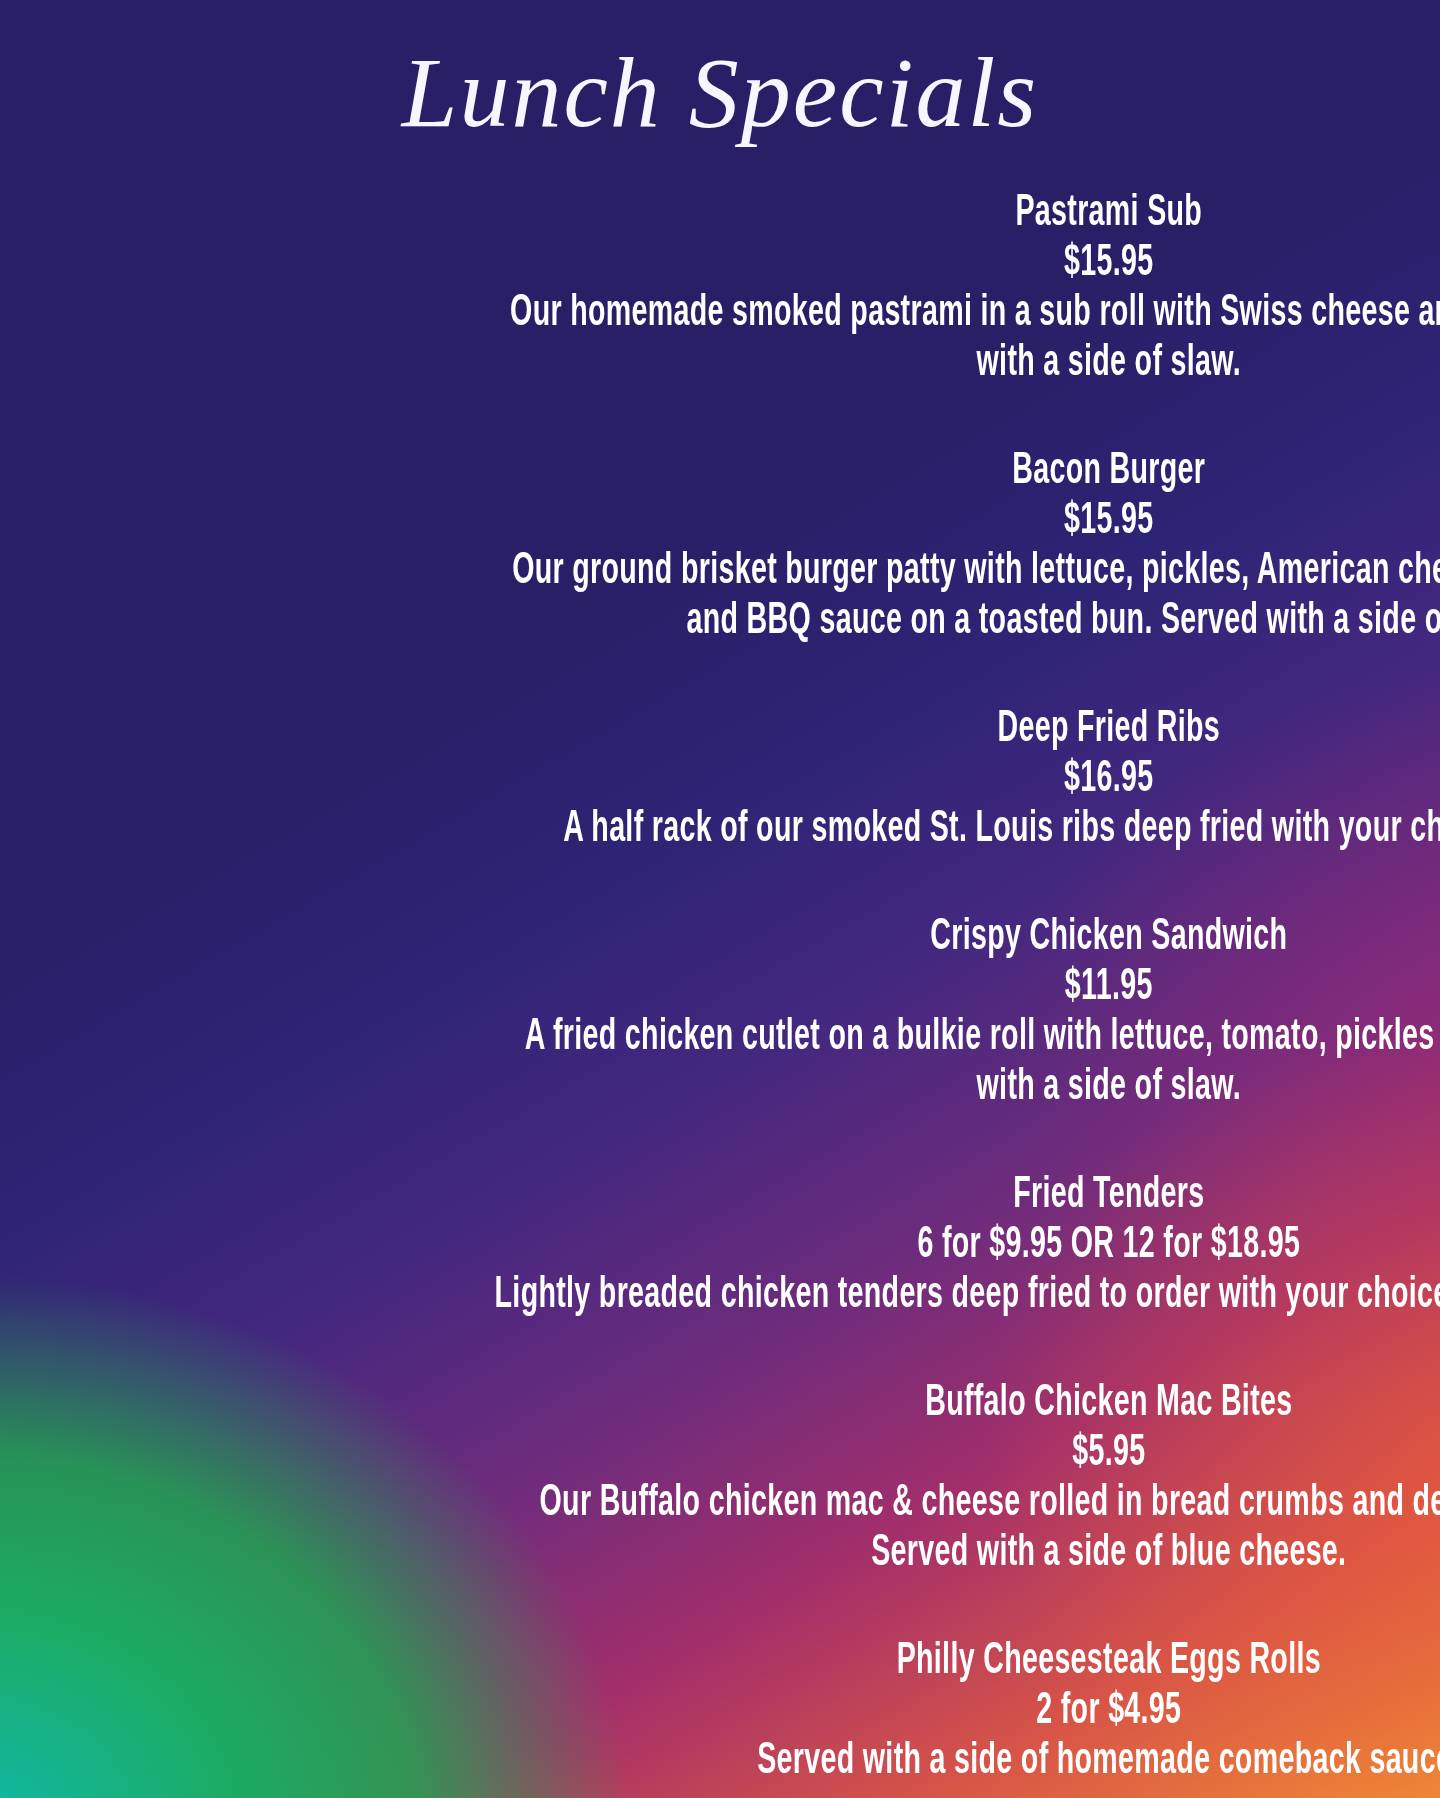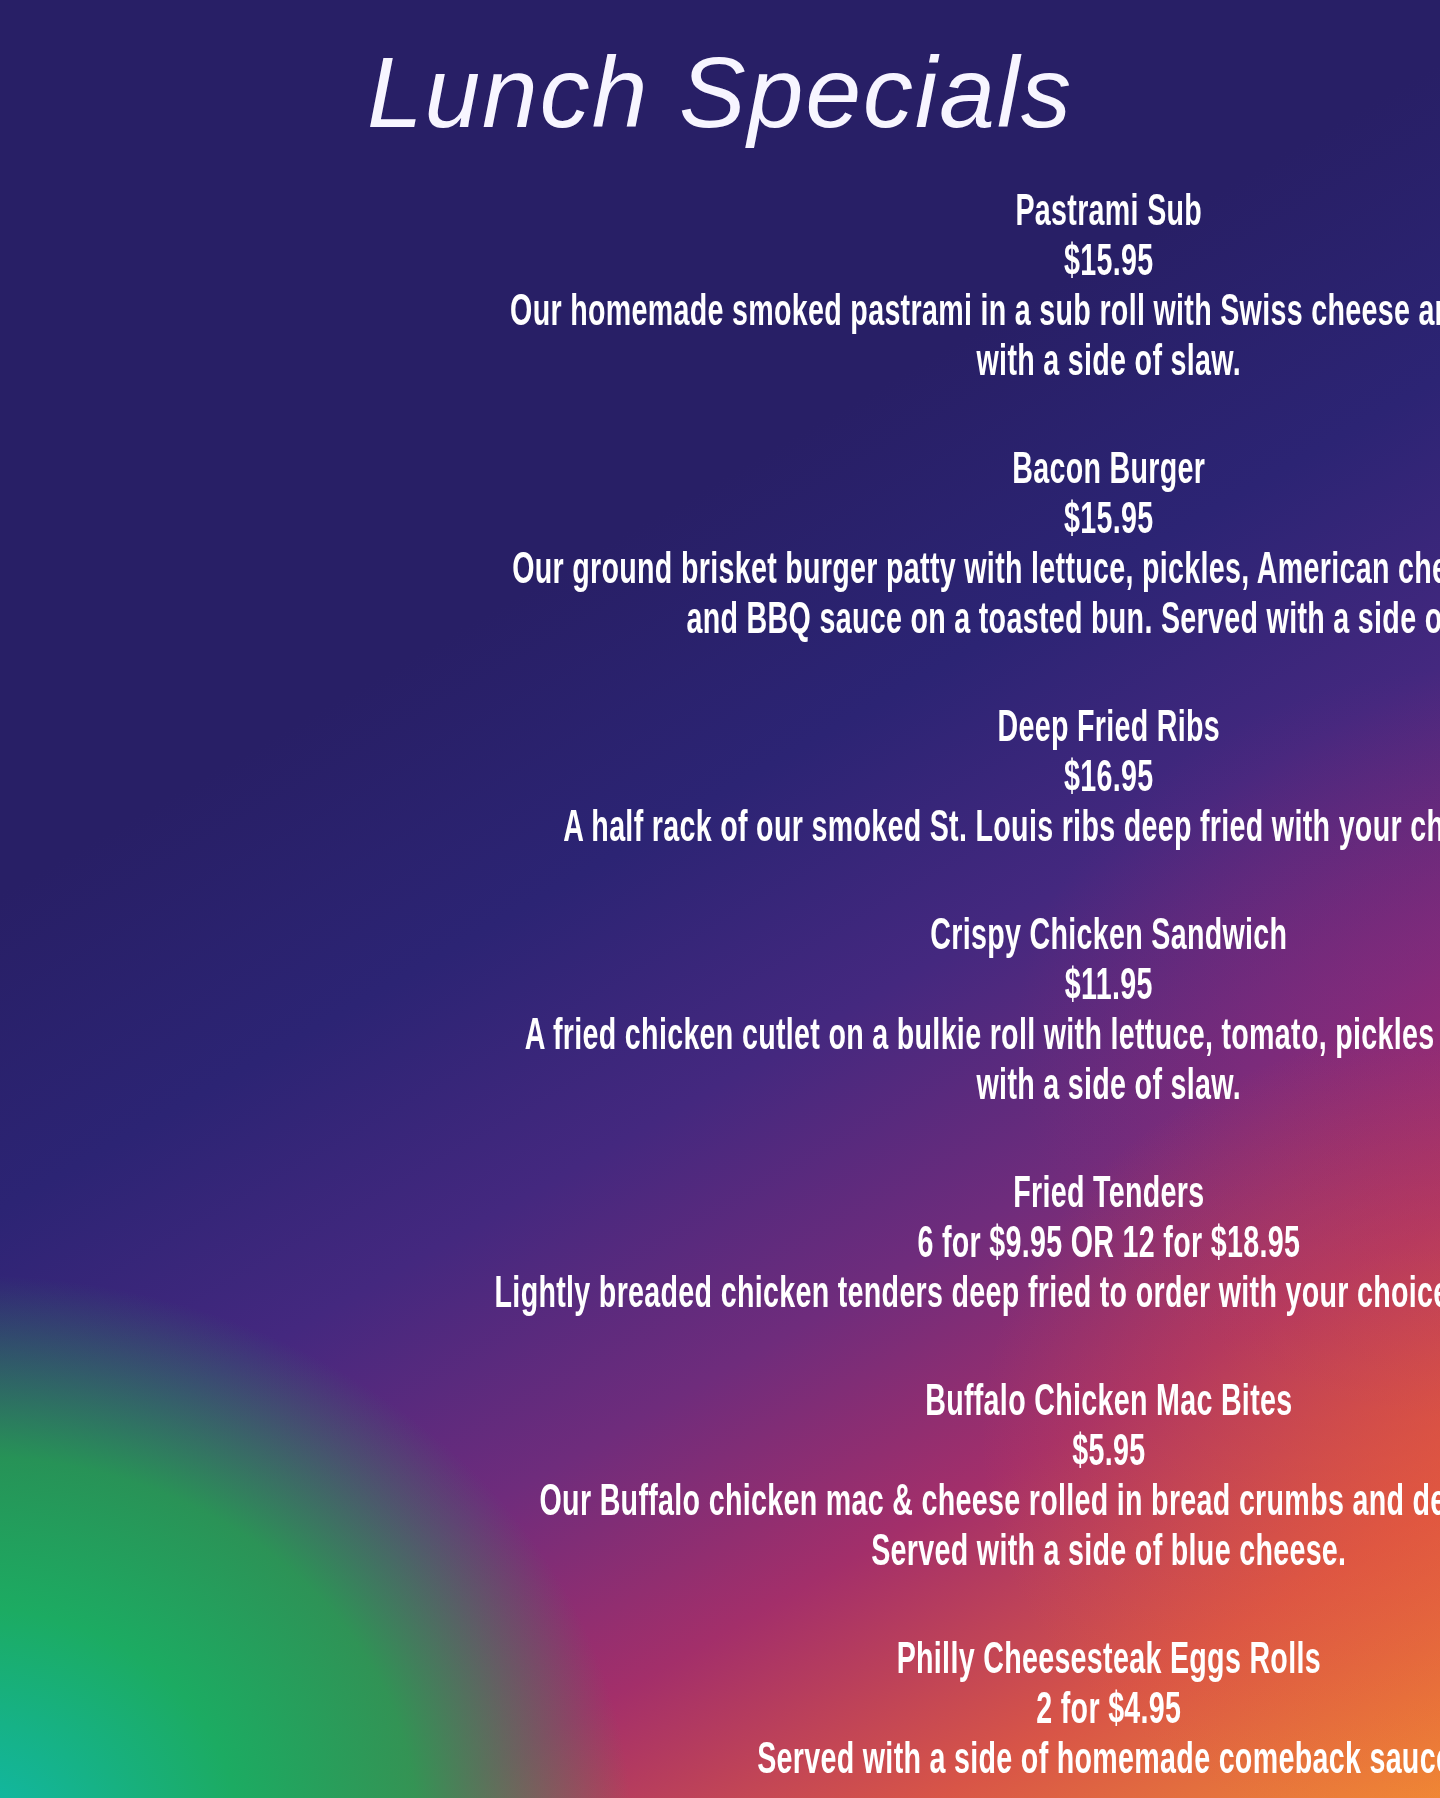--- a/index.html
+++ b/index.html
@@ -19,21 +19,21 @@
       radial-gradient(ellipse 48% 30% at 104% 58%, rgba(160,40,120,0.5) 0%, rgba(160,40,120,0) 70%),
       linear-gradient(150deg, #281f66 0%, #281f66 34%, #2c2474 46%, #44287f 57%, #6f2c7c 68%, #a32f6a 78%, #d85547 89%, #f08a34 100%);
   }
   .title-wrap {
     height: 185px;
     display: flex;
     align-items: center;
     justify-content: center;
   }
   .title {
-    font-family: Liberation Sans, sans-serif;
+    font-family: Liberation Serif, serif;
     font-style: italic;
     font-weight: normal;
     font-size: 100px;
     letter-spacing: 2px;
     color: #f7f5ff;
     margin: 0;
   }
   .menu-list {
     width: 100%;
   }

